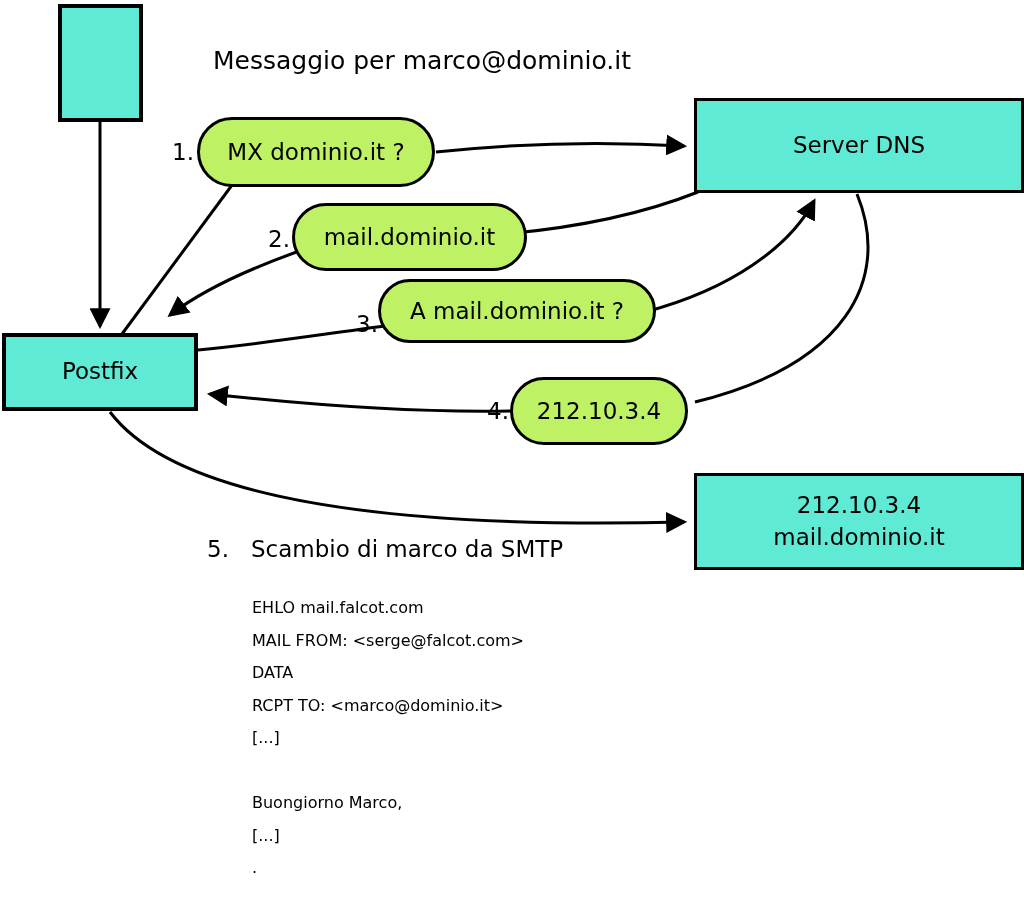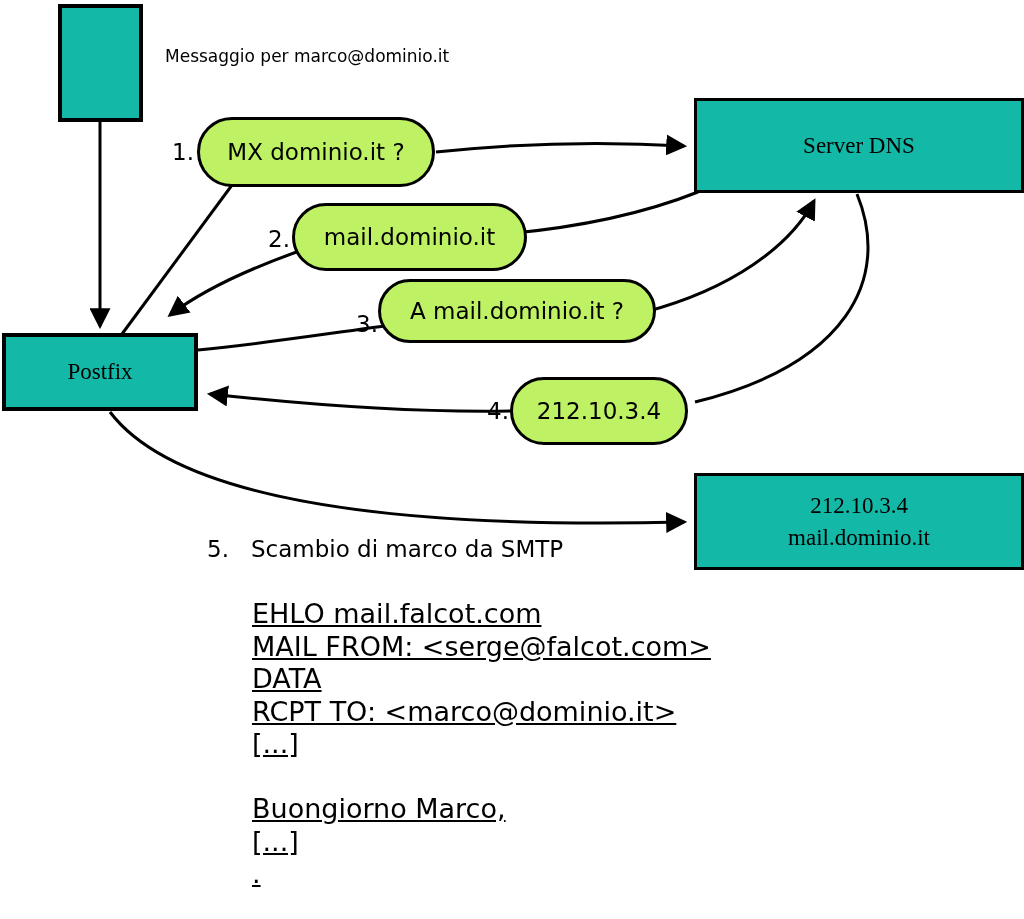--- a/index.html
+++ b/index.html
@@ -18,69 +18,68 @@
   }
   .svg-layer {
     position: absolute;
     left: 0; top: 0;
     width: 1024px;
     height: 919px;
   }
   .node {
     position: absolute;
     border: 4px solid #000;
-    background: #14b8a6;
+    background: #5eead4;
     display: flex;
     flex-direction: column;
     align-items: center;
     justify-content: center;
     font-size: 23px;
     line-height: 1.35;
     box-sizing: border-box;
-    font-family: Liberation Serif, serif;
   }
   .pill {
     position: absolute;
     border: 3px solid #000;
     border-radius: 40px;
     background: #bef264;
     display: flex;
     align-items: center;
     justify-content: center;
     font-size: 23px;
     box-sizing: border-box;
   }
   .stepnum {
     position: absolute;
     font-size: 23px;
     width: 34px;
     text-align: right;
   }
   .freetext {
     position: absolute;
-    font-size: 17px;
+    font-size: 25px;
     white-space: nowrap;
+    margin-left: 48px;
   }
   .step5row {
     position: absolute;
     display: flex;
     gap: 22px;
     font-size: 23px;
     white-space: nowrap;
   }
   .smtp-block {
     position: absolute;
     left: 252px;
     top: 598px;
   }
   .smtp-line {
     height: 32.5px;
-    font-size: 27px;
+    font-size: 16px;
     white-space: pre;
-    text-decoration: underline;
   }
 </style>
 </head>
 <body>
 
 <div class="canvas">
 
   <svg class="svg-layer" viewBox="0 0 1024 919" xmlns="http://www.w3.org/2000/svg">
     <defs>
       <marker id="arrow" viewBox="0 0 10 10" refX="8.5" refY="5" markerWidth="7" markerHeight="7" orient="auto-start-reverse">

